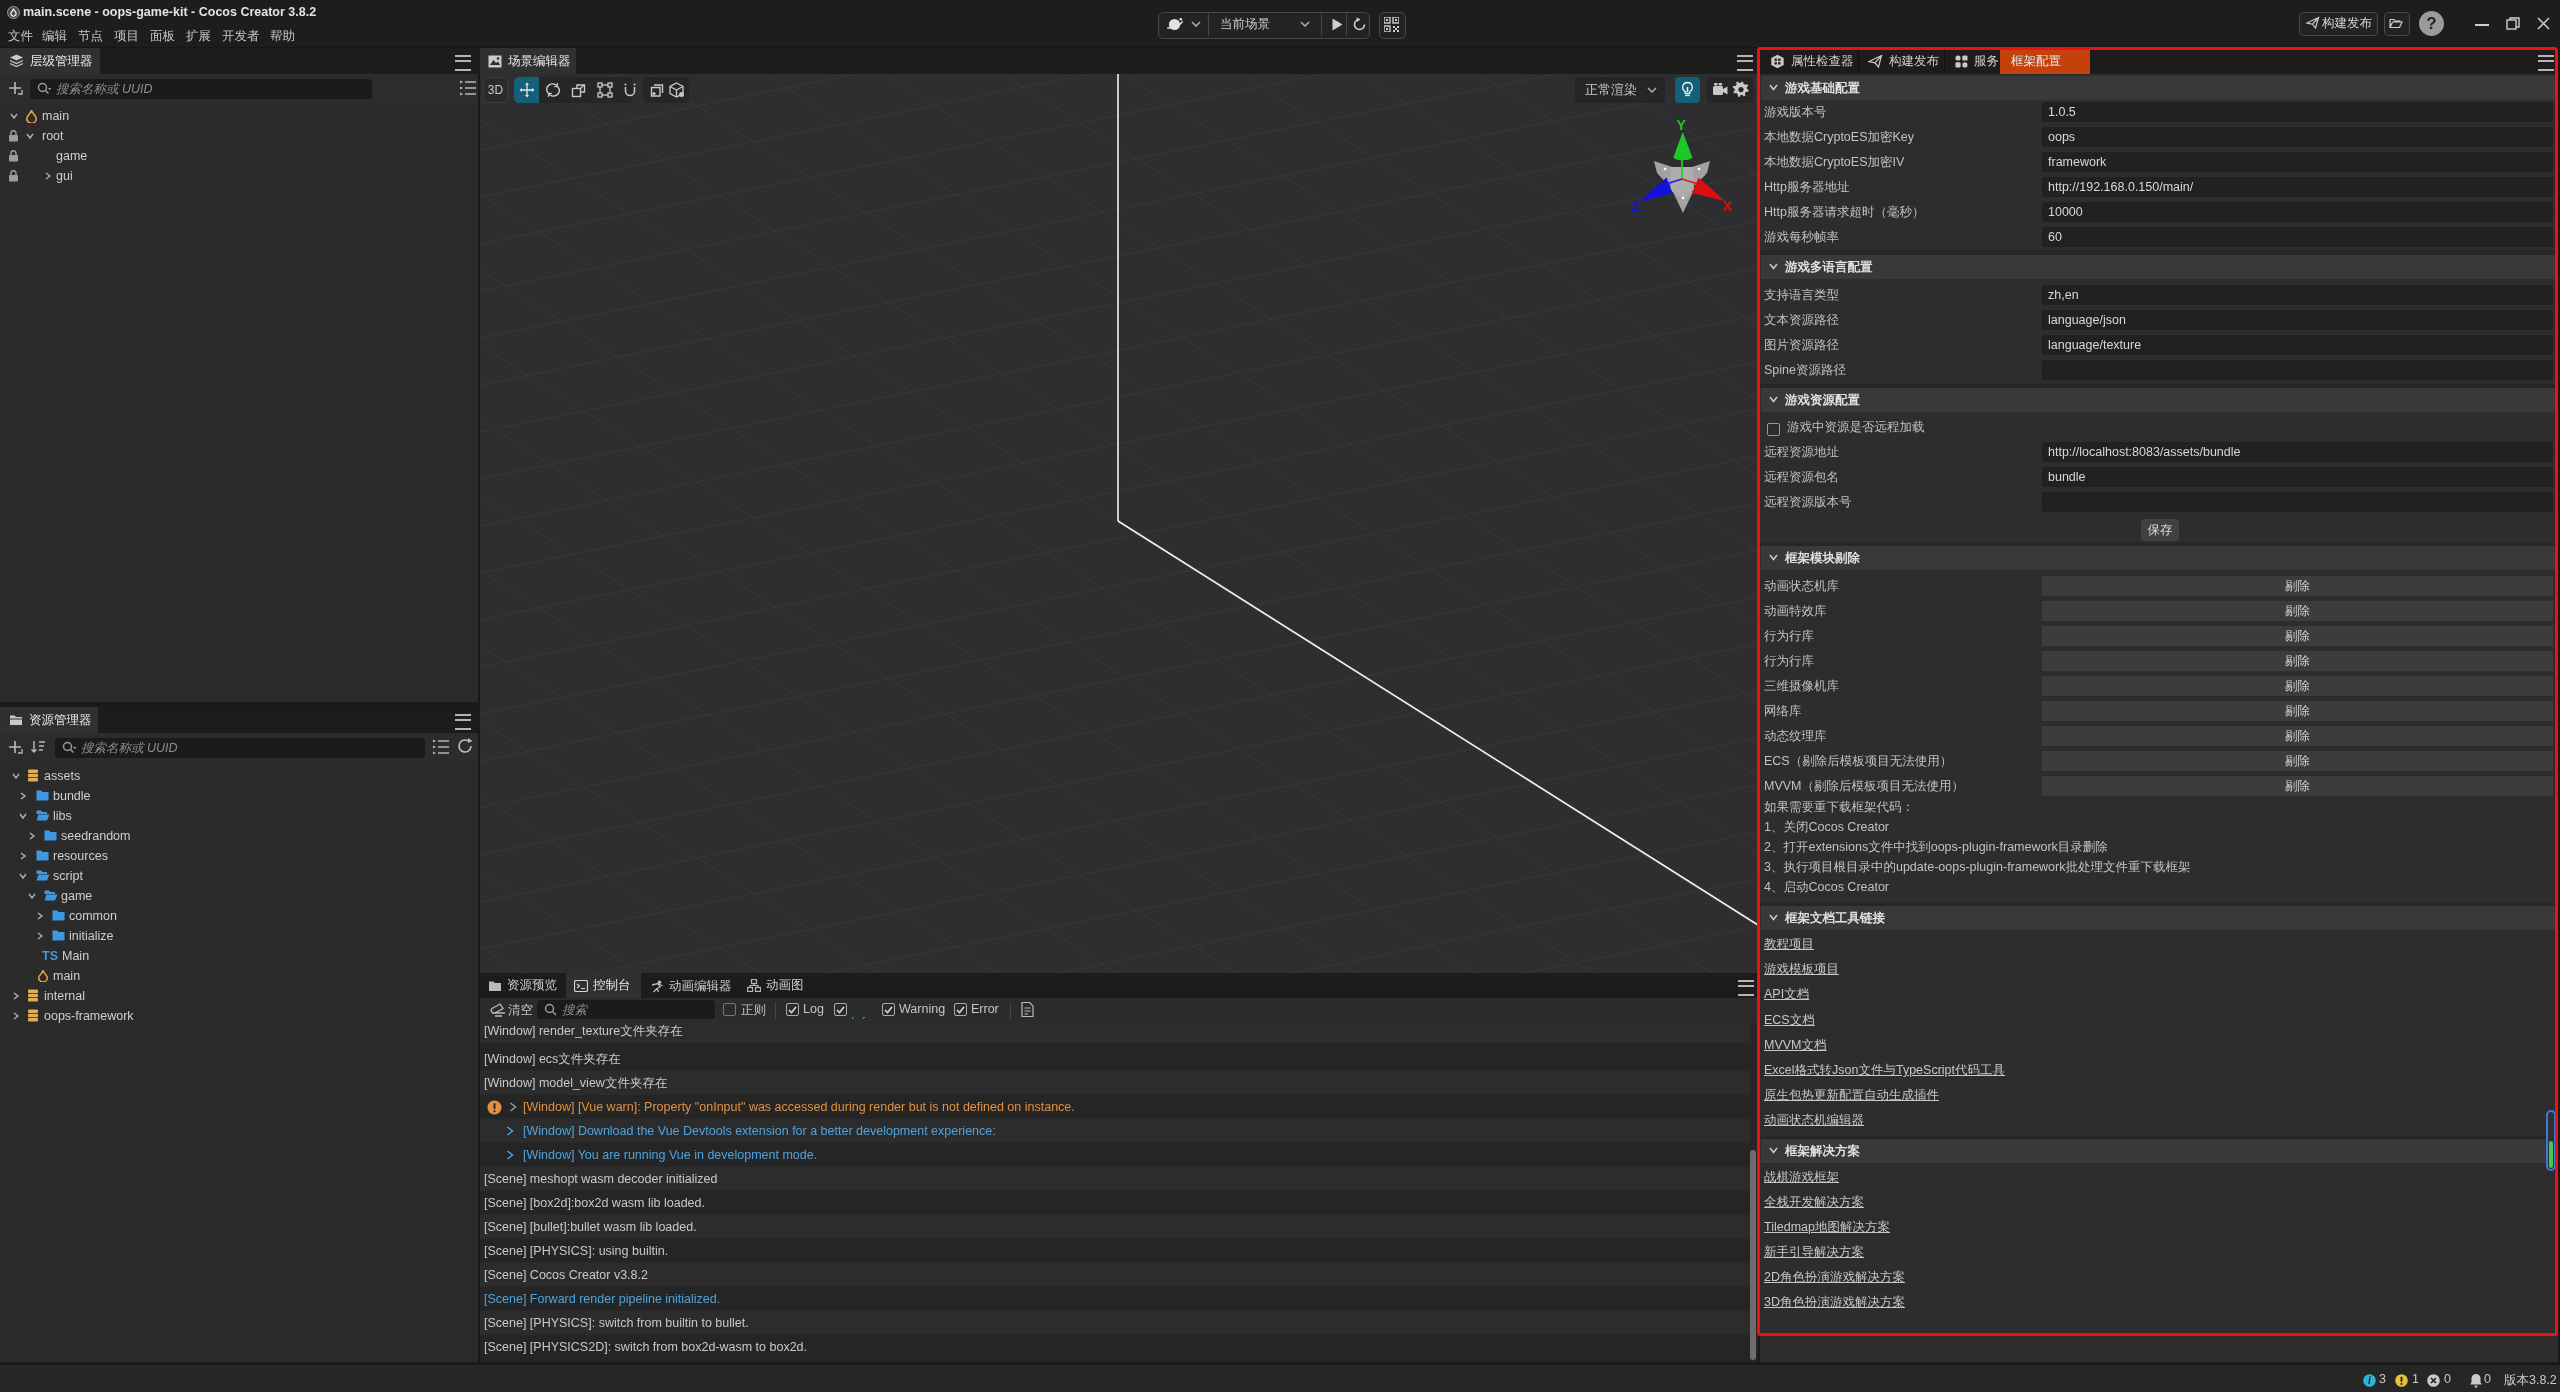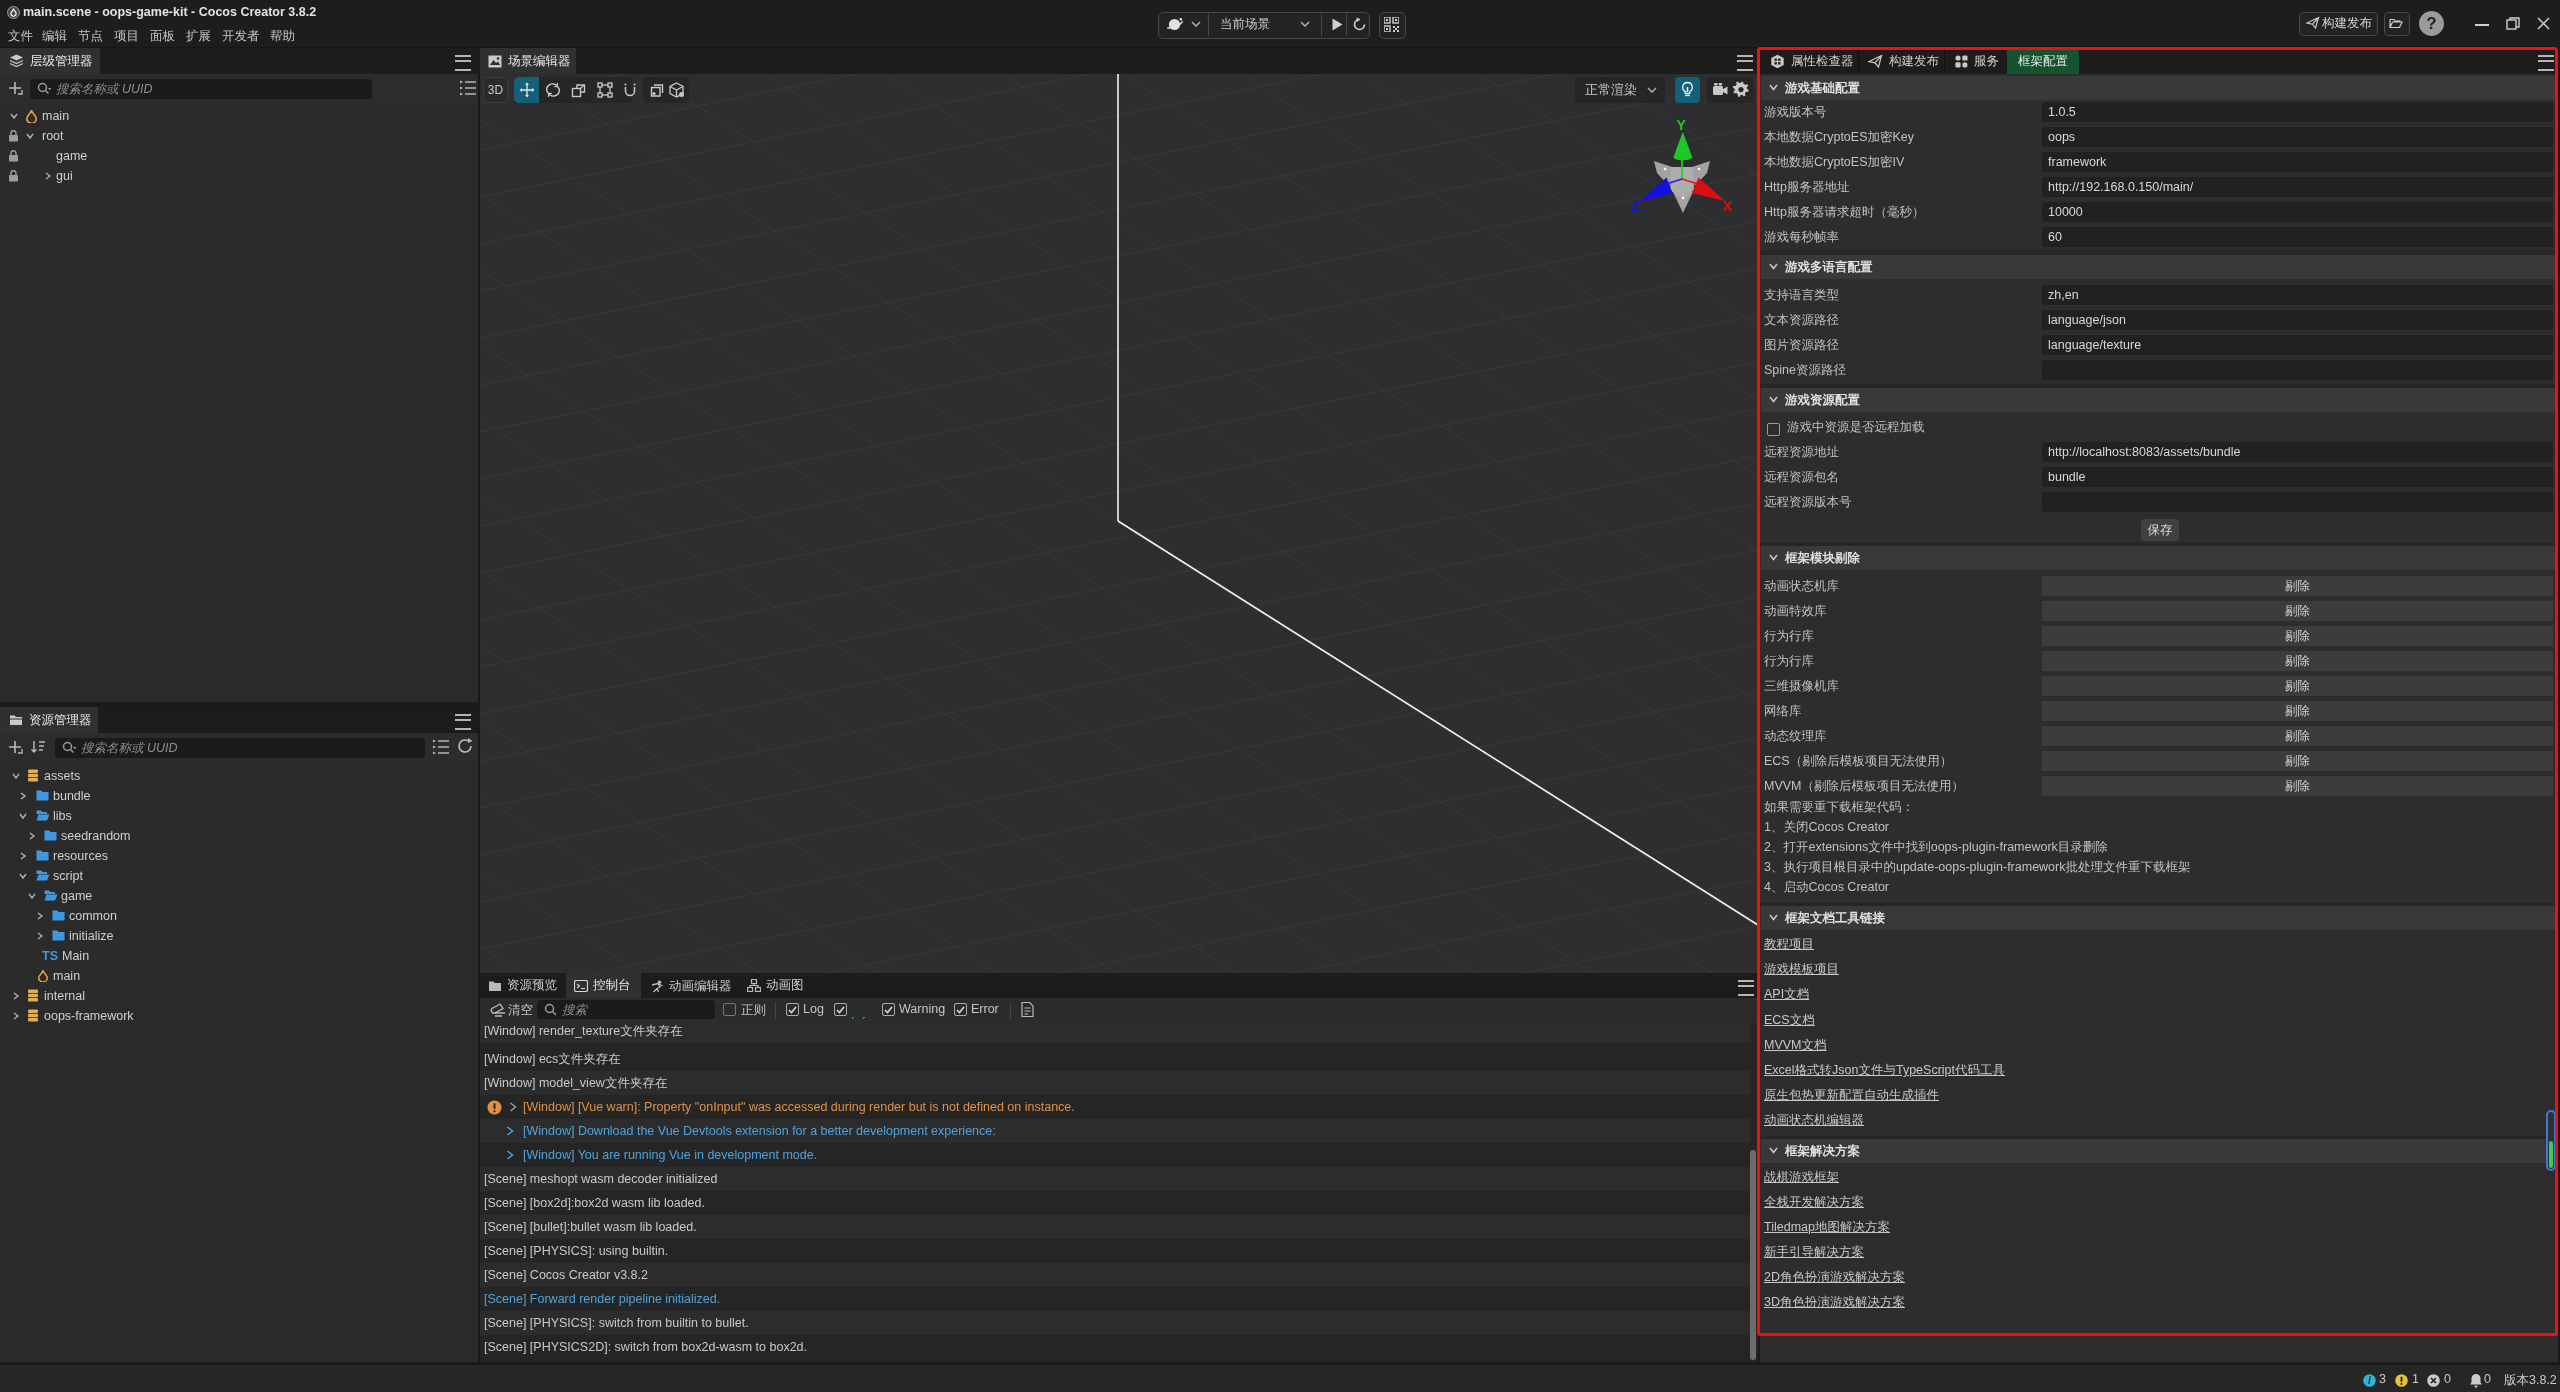--- a/index.html
+++ b/index.html
@@ -589,21 +589,21 @@
           <path d="M1 7.5 L13.5 1.5 L10.5 13 L7 8.8 L1 7.5 Z M7 8.8 L13.5 1.5" fill="none" stroke="#c9c9c9" stroke-width="1.2"></path>
         </svg>构建发布</div>
     <div class="abs" style="left:184px;top:0;width:1px;height:26px;background:#111111;"></div>
     <div class="tab" style="left:185px;width:62px;height:26px;"><svg style="margin:0 6px 0 9px;" width="14" height="14" viewBox="0 0 14 14" fill="#c9c9c9">
           <circle cx="4" cy="4" r="2.6"></circle>
           <rect x="8.3" y="1.4" width="5.2" height="5.2" rx="1.2"></rect>
           <rect x="1.4" y="8.3" width="5.2" height="5.2" rx="1.2"></rect>
           <circle cx="10.9" cy="10.9" r="2.6"></circle>
         </svg>服务</div>
     <div class="abs" style="left:247px;top:0;width:1px;height:26px;background:#111111;"></div>
-    <div class="tab active" style="left:247px;width:72px;height:26px;background:#14532d;">
+    <div class="tab active" style="left:240px;width:90px;height:26px;background:#c2410c;">
         <span style="margin-left:11px;">框架配置</span>
       </div>
     <div class="ham" style="left:778px;top:7px;"></div>
 
     <div class="sechead" style="top:28px;left:1px;width:796px;"><svg style="margin:8px 7px 0 8px;float:left;" width="9" height="7" viewBox="0 0 9 7">
           <path d="M1 1 L4.5 5.5 L8 1" stroke="#cccccc" stroke-width="1.5" fill="none"></path>
         </svg>游戏基础配置</div>
     <div class="fieldlabel" style="top:52px;">游戏版本号</div>
       <div class="input" style="top:54px;">1.0.5</div>
     <div class="fieldlabel" style="top:77px;">本地数据CryptoES加密Key</div>

